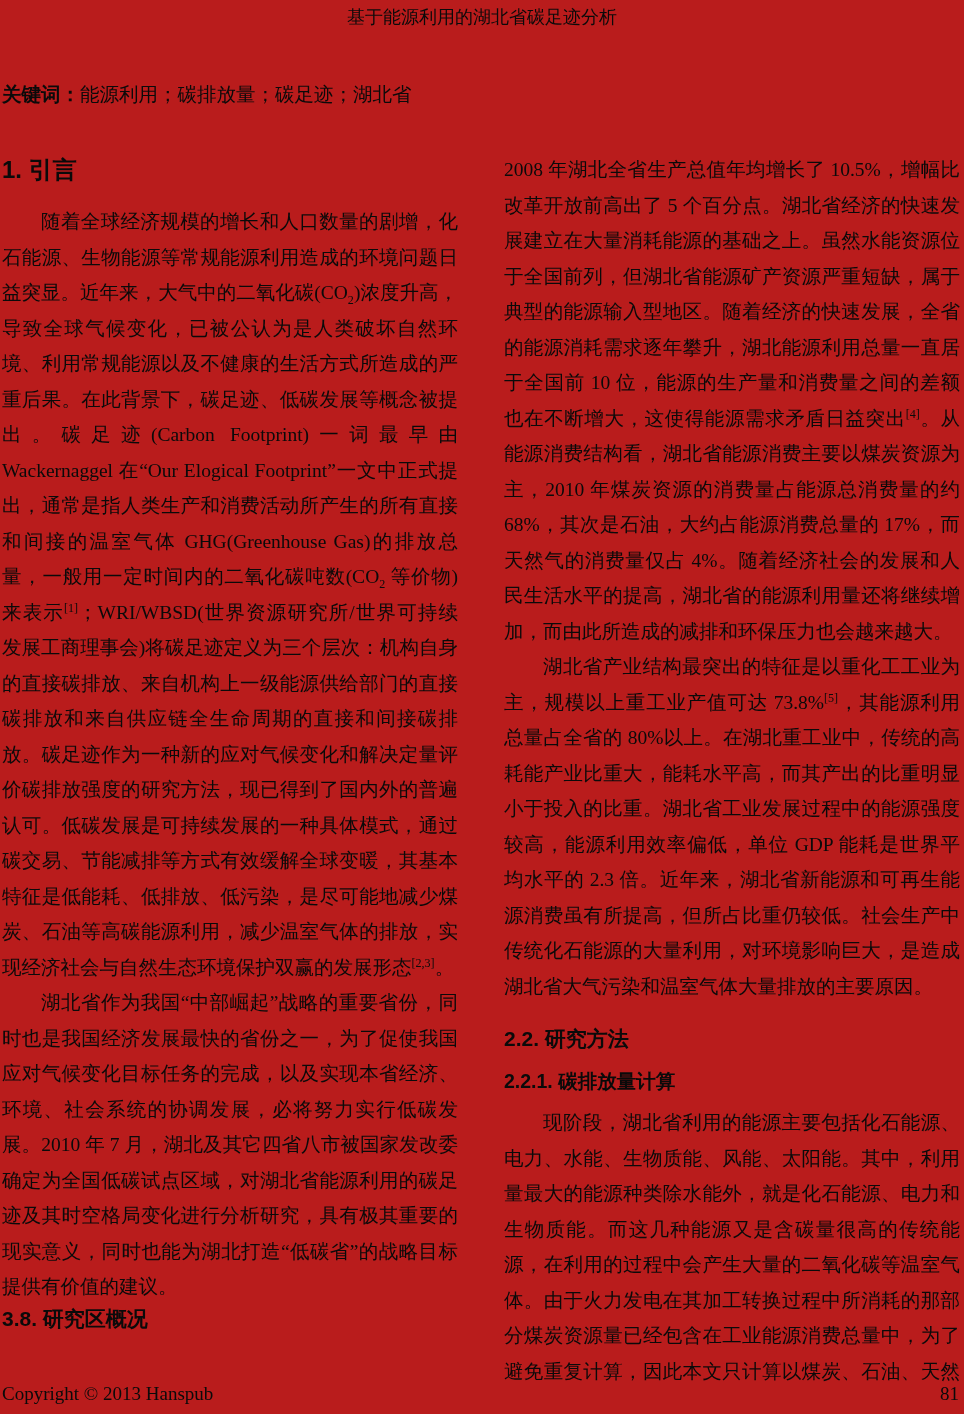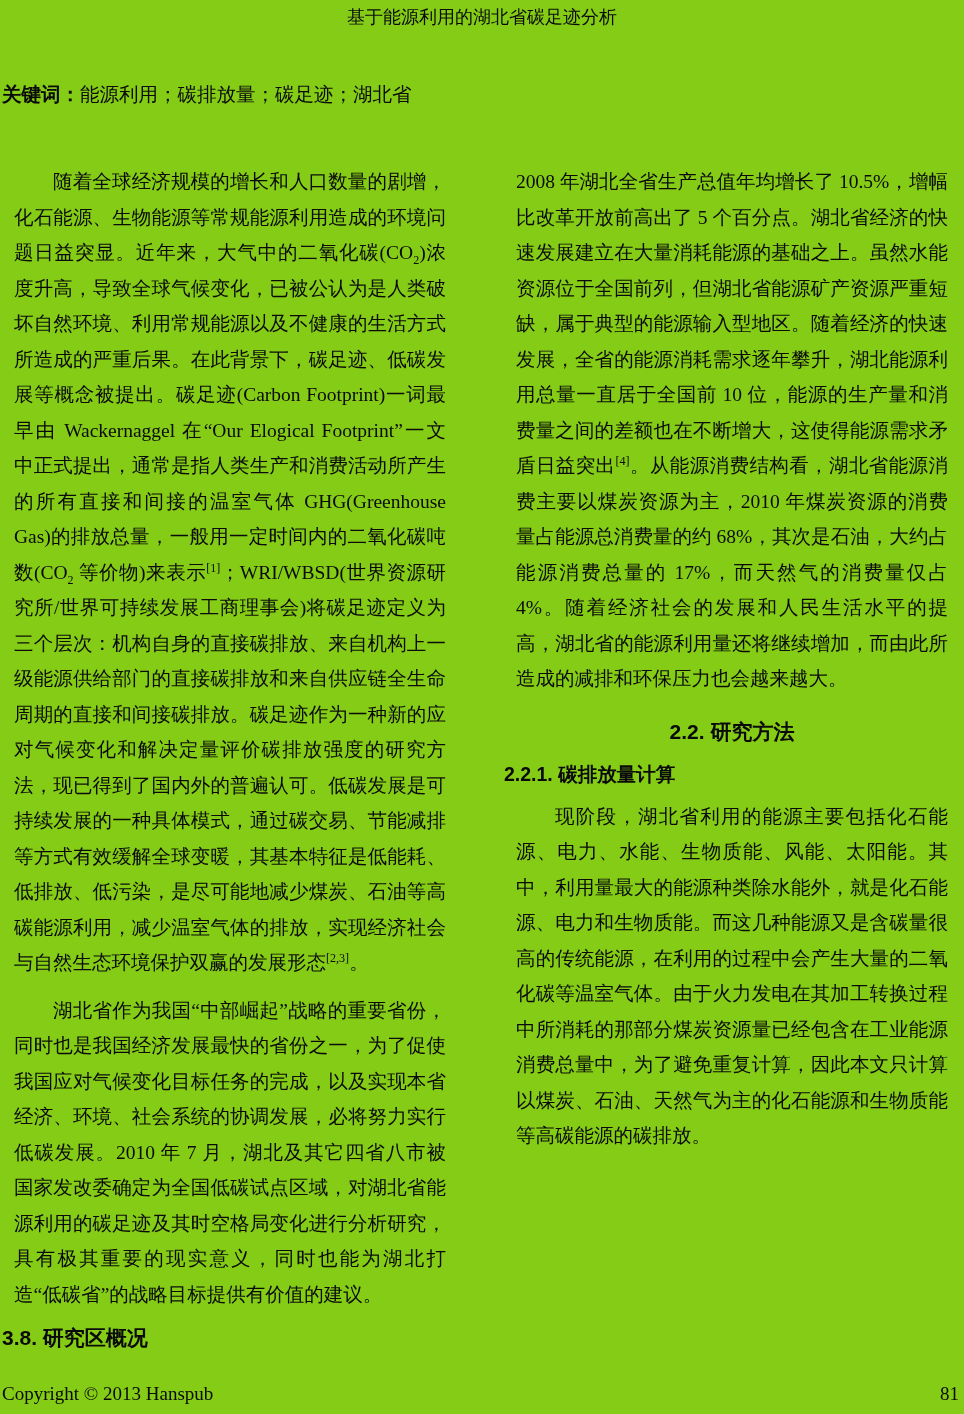--- a/index.html
+++ b/index.html
@@ -2,21 +2,21 @@
 <html><head>
 <meta charset="utf-8">
 <style>
   * { box-sizing: border-box; }
   html, body { margin: 0; padding: 0; background: #ffffff; }
   .page {
     position: relative;
     width: 964px;
     height: 1414px;
     margin: 0 auto;
-    background: #84cc16;
+    background: #b91c1c;
     color: #0a0a0a;
     overflow: hidden;
   }
   .running-head {
     text-align: center;
     padding-top: 5px;
     font-family: "Liberation Serif", "DejaVu Serif", serif;
     font-size: 18px;
     line-height: 24px;
   }
@@ -37,21 +37,21 @@
     gap: 46px;
     margin: 44px 4px 0 2px;
   }
   .col {
     flex: 1 1 0;
     min-width: 0;
     height: 1240px;
     overflow: hidden;
   }
   p.body-par {
-    margin: 12px;
+    margin: 0;
     font-family: "Liberation Serif", "DejaVu Serif", serif;
     font-size: 19.5px;
     line-height: 35.5px;
     text-align: justify;
   }
   p.body-par.indent { text-indent: 2em; }
   h1.sec {
     font-family: "Liberation Sans", "DejaVu Sans", sans-serif;
     font-weight: bold;
     font-size: 24px;
@@ -59,21 +59,21 @@
     margin: 2px 0 19px 0;
   }
   h1.sec.mid { margin-top: 17px; }
   h2.subsec {
     font-family: "Liberation Sans", "DejaVu Sans", sans-serif;
     font-weight: bold;
     font-size: 21px;
     line-height: 27px;
     margin: 0 0 20px 0;
   }
-  h2.subsec.mid { margin-top: 21px; margin-bottom: 15px; text-align: center; }
+  h2.subsec.mid { margin-top: 21px; margin-bottom: 15px; }
   h3.subsubsec {
     font-family: "Liberation Sans", "DejaVu Sans", sans-serif;
     font-weight: bold;
     font-size: 19.5px;
     line-height: 25px;
     margin: 17px 0 11px 0;
   }
   sup { font-size: 0.62em; line-height: 0; vertical-align: super; }
   sub { font-size: 0.62em; line-height: 0; vertical-align: sub; }
   .footer {
@@ -96,28 +96,30 @@
 
   <div class="running-head">基于能源利用的湖北省碳足迹分析</div>
 
   <div class="keywords">
     <span class="kw-label">关键词：</span><span class="kw-text">能源利用；碳排放量；碳足迹；湖北省</span>
   </div>
 
   <div class="columns">
 
     <div class="col">
+      <h1 class="sec">1. 引言</h1>
       <p class="body-par indent">随着全球经济规模的增长和人口数量的剧增，化石能源、生物能源等常规能源利用造成的环境问题日益突显。近年来，大气中的二氧化碳(CO<sub>2</sub>)浓度升高，导致全球气候变化，已被公认为是人类破坏自然环境、利用常规能源以及不健康的生活方式所造成的严重后果。在此背景下，碳足迹、低碳发展等概念被提出。碳足迹(Carbon Footprint)一词最早由 Wackernaggel 在“Our Elogical Footprint”一文中正式提出，通常是指人类生产和消费活动所产生的所有直接和间接的温室气体 GHG(Greenhouse Gas)的排放总量，一般用一定时间内的二氧化碳吨数(CO<sub>2</sub> 等价物)来表示<sup>[1]</sup>；WRI/WBSD(世界资源研究所/世界可持续发展工商理事会)将碳足迹定义为三个层次：机构自身的直接碳排放、来自机构上一级能源供给部门的直接碳排放和来自供应链全生命周期的直接和间接碳排放。碳足迹作为一种新的应对气候变化和解决定量评价碳排放强度的研究方法，现已得到了国内外的普遍认可。低碳发展是可持续发展的一种具体模式，通过碳交易、节能减排等方式有效缓解全球变暖，其基本特征是低能耗、低排放、低污染，是尽可能地减少煤炭、石油等高碳能源利用，减少温室气体的排放，实现经济社会与自然生态环境保护双赢的发展形态<sup>[2,3]</sup>。</p>
       <p class="body-par indent">湖北省作为我国“中部崛起”战略的重要省份，同时也是我国经济发展最快的省份之一，为了促使我国应对气候变化目标任务的完成，以及实现本省经济、环境、社会系统的协调发展，必将努力实行低碳发展。2010 年 7 月，湖北及其它四省八市被国家发改委确定为全国低碳试点区域，对湖北省能源利用的碳足迹及其时空格局变化进行分析研究，具有极其重要的现实意义，同时也能为湖北打造“低碳省”的战略目标提供有价值的建议。</p>
       <h2 class="subsec">3.8. 研究区概况</h2>
 
     </div>
 
     <div class="col">
       <p class="body-par">2008 年湖北全省生产总值年均增长了 10.5%，增幅比改革开放前高出了 5 个百分点。湖北省经济的快速发展建立在大量消耗能源的基础之上。虽然水能资源位于全国前列，但湖北省能源矿产资源严重短缺，属于典型的能源输入型地区。随着经济的快速发展，全省的能源消耗需求逐年攀升，湖北能源利用总量一直居于全国前 10 位，能源的生产量和消费量之间的差额也在不断增大，这使得能源需求矛盾日益突出<sup>[4]</sup>。从能源消费结构看，湖北省能源消费主要以煤炭资源为主，2010 年煤炭资源的消费量占能源总消费量的约 68%，其次是石油，大约占能源消费总量的 17%，而天然气的消费量仅占 4%。随着经济社会的发展和人民生活水平的提高，湖北省的能源利用量还将继续增加，而由此所造成的减排和环保压力也会越来越大。</p>
+      <p class="body-par indent">湖北省产业结构最突出的特征是以重化工工业为主，规模以上重工业产值可达 73.8%<sup>[5]</sup>，其能源利用总量占全省的 80%以上。在湖北重工业中，传统的高耗能产业比重大，能耗水平高，而其产出的比重明显小于投入的比重。湖北省工业发展过程中的能源强度较高，能源利用效率偏低，单位 GDP 能耗是世界平均水平的 2.3 倍。近年来，湖北省新能源和可再生能源消费虽有所提高，但所占比重仍较低。社会生产中传统化石能源的大量利用，对环境影响巨大，是造成湖北省大气污染和温室气体大量排放的主要原因。</p>
       <h2 class="subsec mid">2.2. 研究方法</h2>
       <h3 class="subsubsec">2.2.1. 碳排放量计算</h3>
       <p class="body-par indent">现阶段，湖北省利用的能源主要包括化石能源、电力、水能、生物质能、风能、太阳能。其中，利用量最大的能源种类除水能外，就是化石能源、电力和生物质能。而这几种能源又是含碳量很高的传统能源，在利用的过程中会产生大量的二氧化碳等温室气体。由于火力发电在其加工转换过程中所消耗的那部分煤炭资源量已经包含在工业能源消费总量中，为了避免重复计算，因此本文只计算以煤炭、石油、天然气为主的化石能源和生物质能等高碳能源的碳排放。</p>
 
     </div>
 
   </div>
 
   <div class="footer">
     <span>Copyright © 2013 Hanspub</span>

